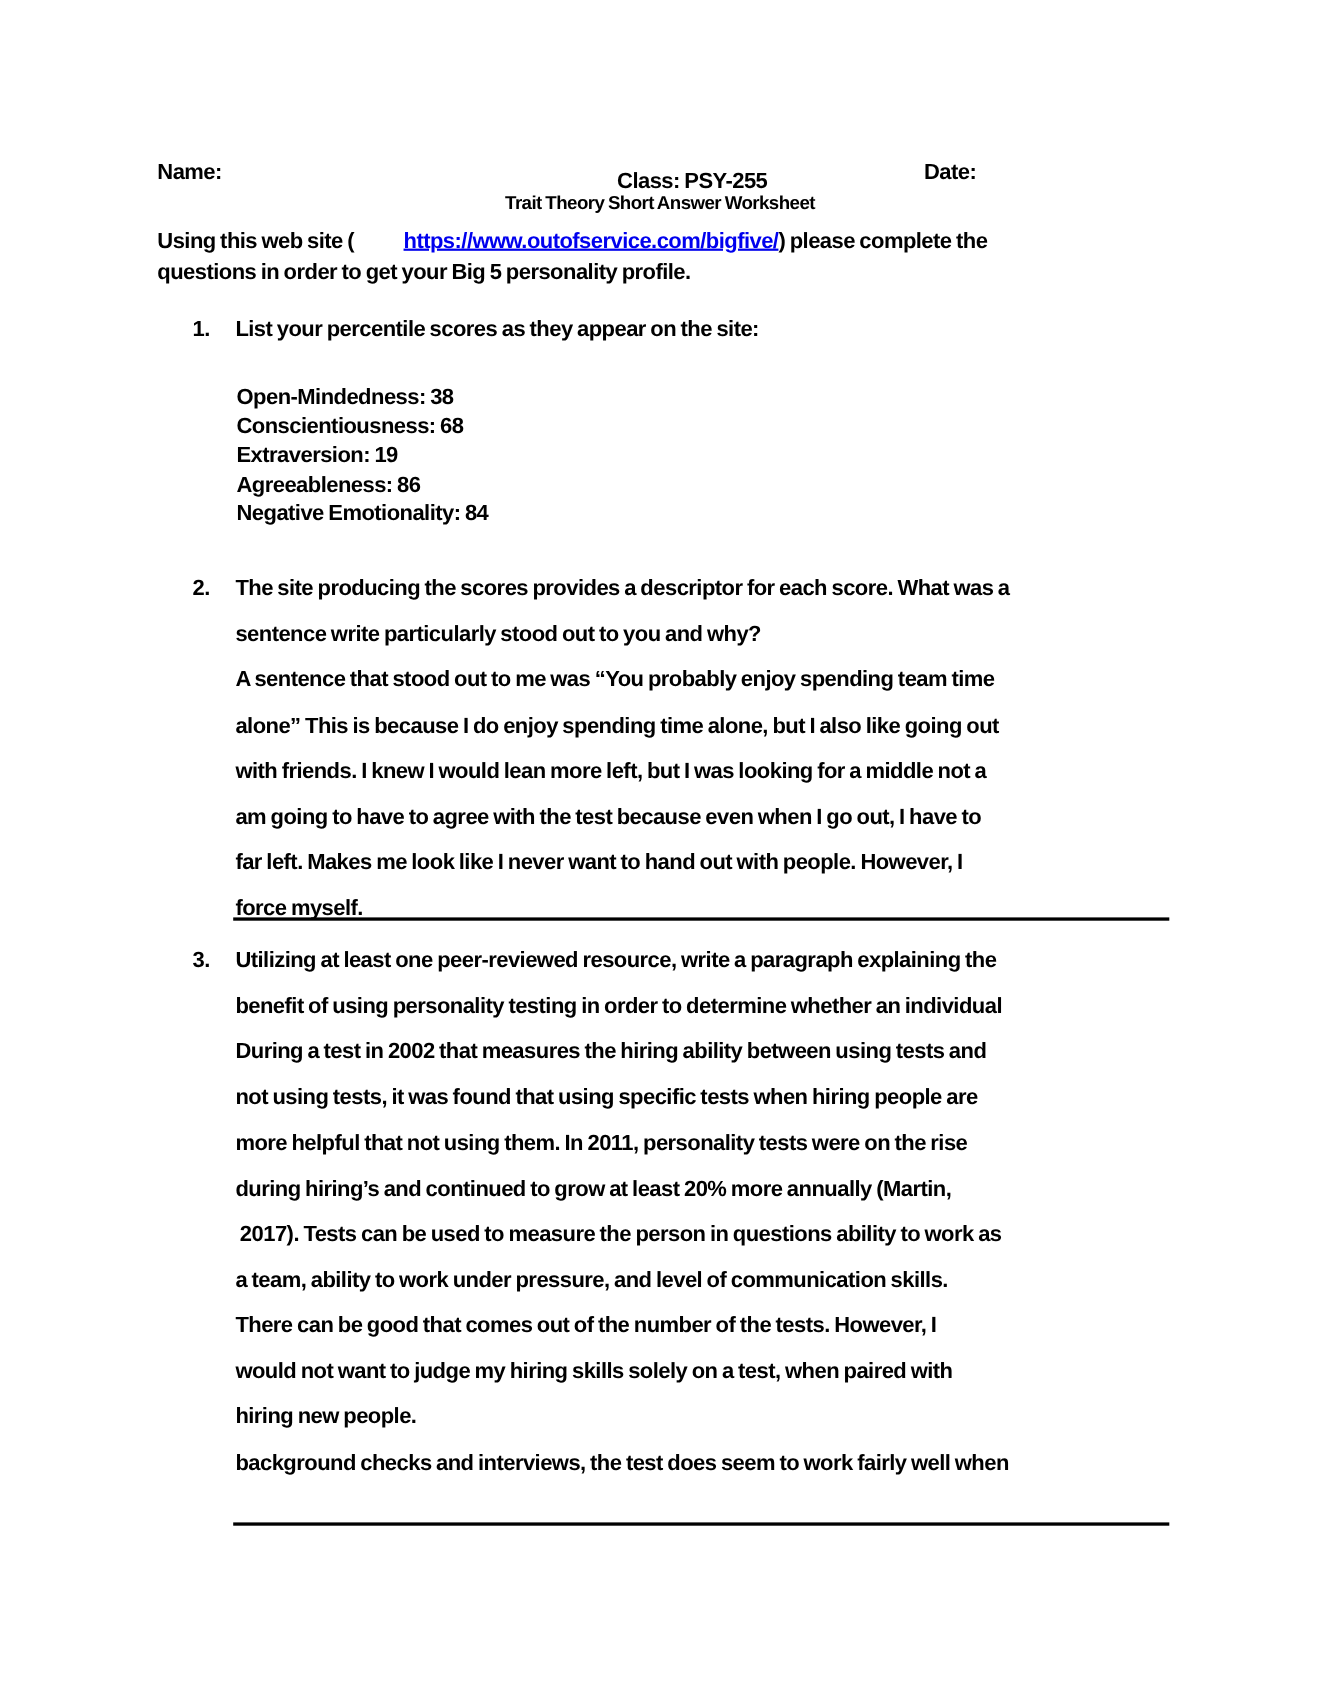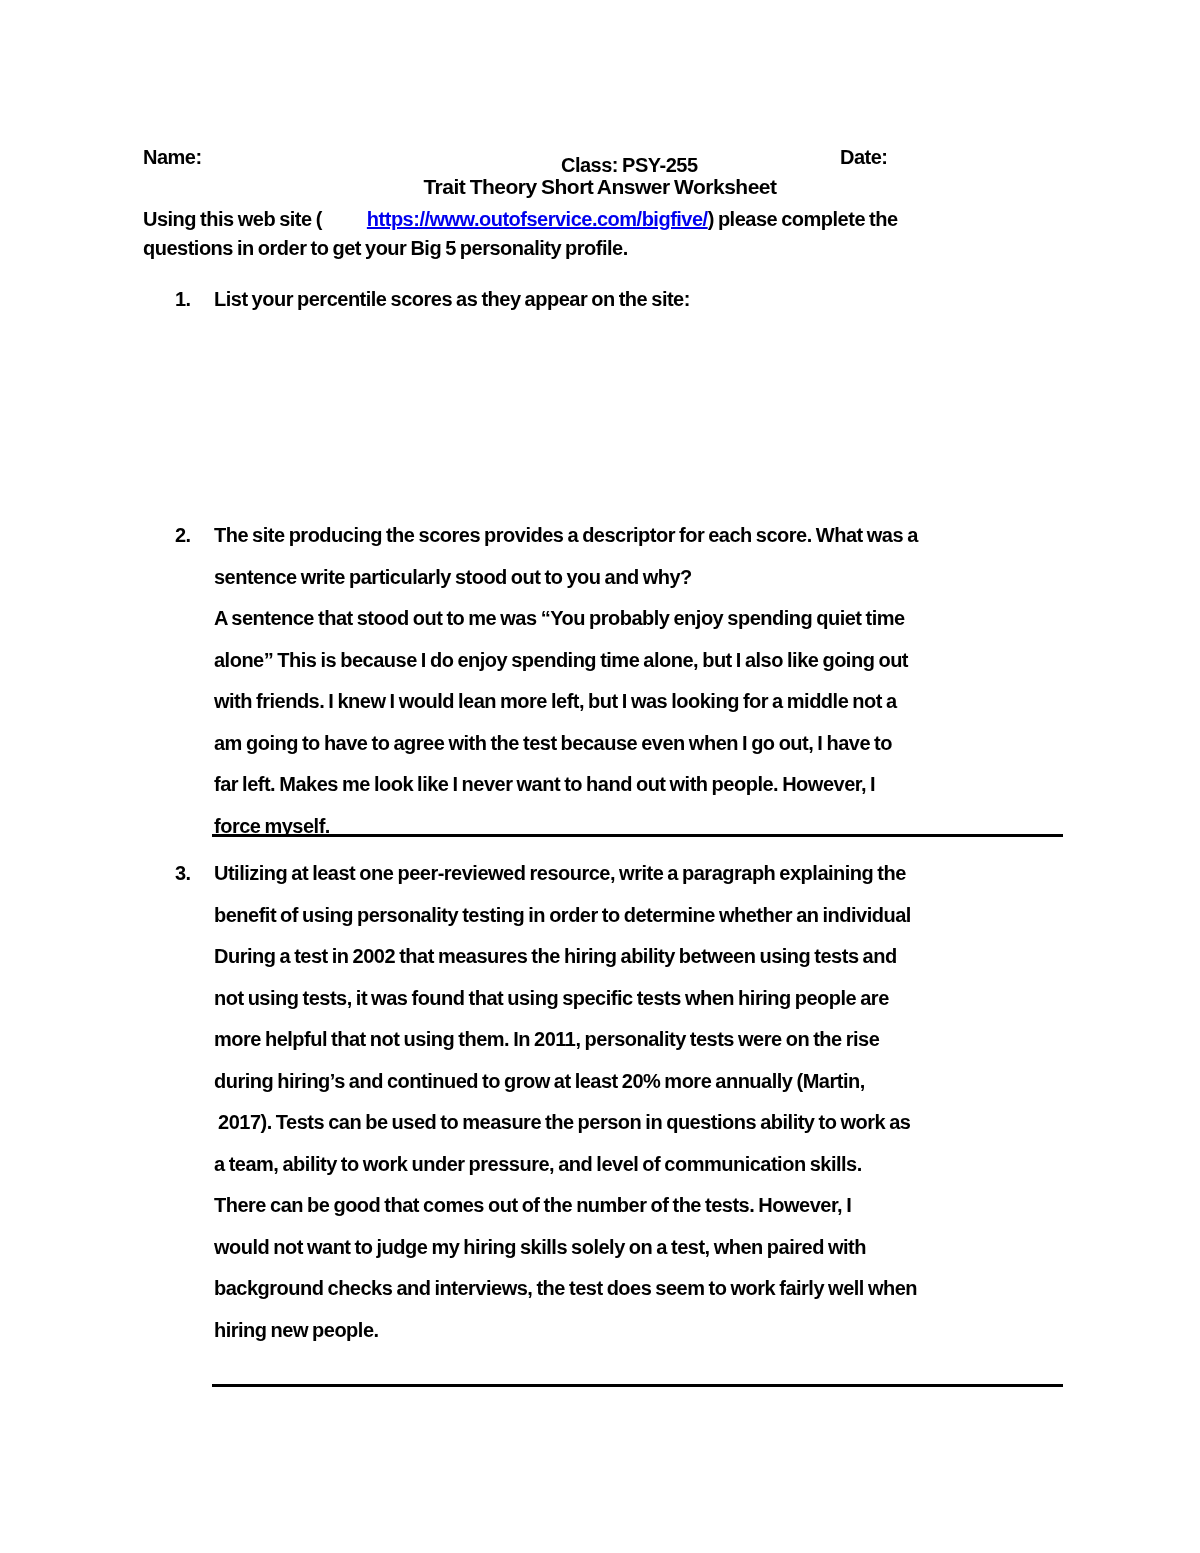--- a/index.html
+++ b/index.html
@@ -26,21 +26,21 @@
   
   .hdr-name  { left: 143px; top: 146px; }
   .hdr-class { left: 561px; top: 154px; }
   .hdr-date  { left: 840px; top: 146px; }
 
   
   .title {
     left: 0; top: 175px;
     width: 1200px;
     text-align: center;
-    font-size: 21px;
+    font-size: 17px;
   }
 
   
   .intro {
     left: 143px; top: 205px;
     line-height: 29px;
   }
   a.link {
     color: #0000ee;
     text-decoration: underline;
@@ -86,29 +86,36 @@
     <div class="line"><span>Using this web site (</span><a class="link">https://www.outofservice.com/bigfive/</a><span>) please complete the</span></div>
     <div class="line">questions in order to get your Big 5 personality profile.</div>
   </div>
 
   <div class="abs q q1-prompt">
     <span class="q-num">1.</span>
     <div>
         <div class="line">List your percentile scores as they appear on the site:</div>
       </div>
   </div>
+  <div class="abs q1-answers">
+      <div class="line">Open-Mindedness: 38</div>
+      <div class="line">Conscientiousness: 68</div>
+      <div class="line">Extraversion: 19</div>
+      <div class="line">Agreeableness: 86</div>
+      <div class="line">Negative Emotionality: 84</div>
+    </div>
 
   <div class="abs q dbl q2">
     <span class="q-num">2.</span>
     <div>
         <div class="line">The site producing the scores provides a descriptor for each score. What was a</div>
         <div class="line">sentence write particularly stood out to you and why?</div>
       </div>
     <div>
-        <div class="line">A sentence that stood out to me was “You probably enjoy spending quiet time</div>
+        <div class="line">A sentence that stood out to me was “You probably enjoy spending team time</div>
         <div class="line">alone” This is because I do enjoy spending time alone, but I also like going out</div>
         <div class="line">with friends. I knew I would lean more left, but I was looking for a middle not a</div>
         <div class="line">am going to have to agree with the test because even when I go out, I have to</div>
         <div class="line">far left. Makes me look like I never want to hand out with people. However, I</div>
         <div class="line">force myself.</div>
       </div>
   </div>
   <div class="abs rule rule1"></div>
 
   <div class="abs q dbl q3">
@@ -119,19 +126,19 @@
       </div>
     <div>
         <div class="line">During a test in 2002 that measures the hiring ability between using tests and</div>
         <div class="line">not using tests, it was found that using specific tests when hiring people are</div>
         <div class="line">more helpful that not using them. In 2011, personality tests were on the rise</div>
         <div class="line">during hiring’s and continued to grow at least 20% more annually (Martin,</div>
         <div class="line"> 2017). Tests can be used to measure the person in questions ability to work as</div>
         <div class="line">a team, ability to work under pressure, and level of communication skills.</div>
         <div class="line">There can be good that comes out of the number of the tests. However, I</div>
         <div class="line">would not want to judge my hiring skills solely on a test, when paired with</div>
+        <div class="line">hiring new people.</div>
         <div class="line">background checks and interviews, the test does seem to work fairly well when</div>
-        <div class="line">hiring new people.</div>
       </div>
   </div>
   <div class="abs rule rule2"></div>
 
 </div>
 
 </body></html>

